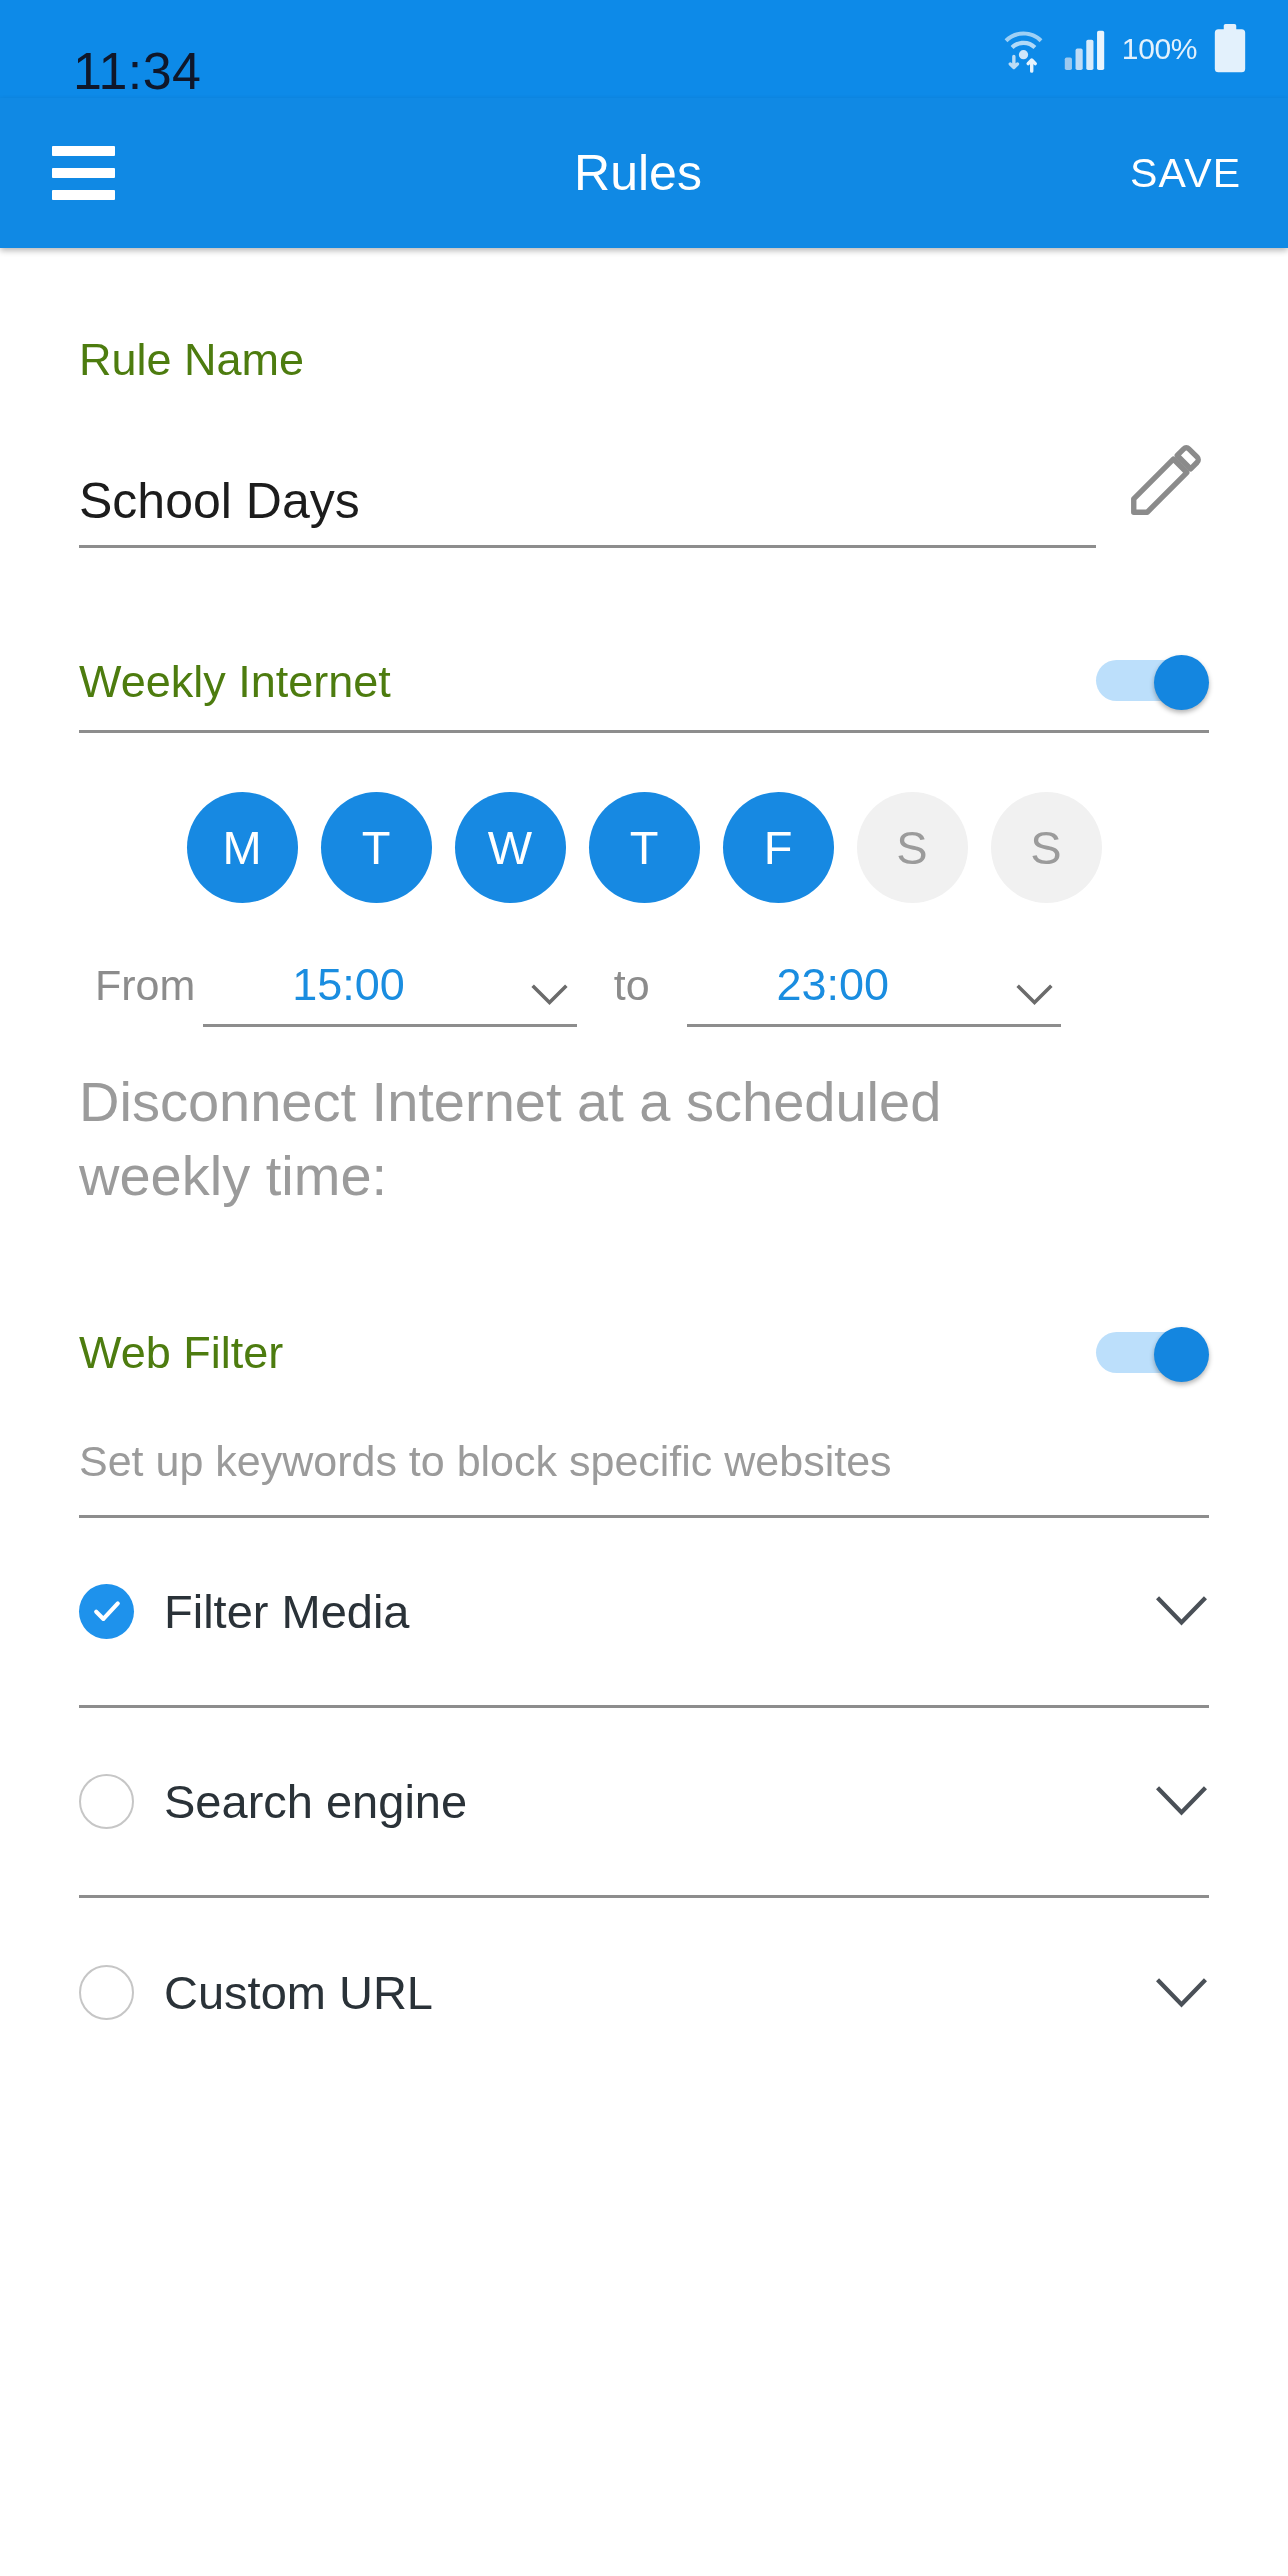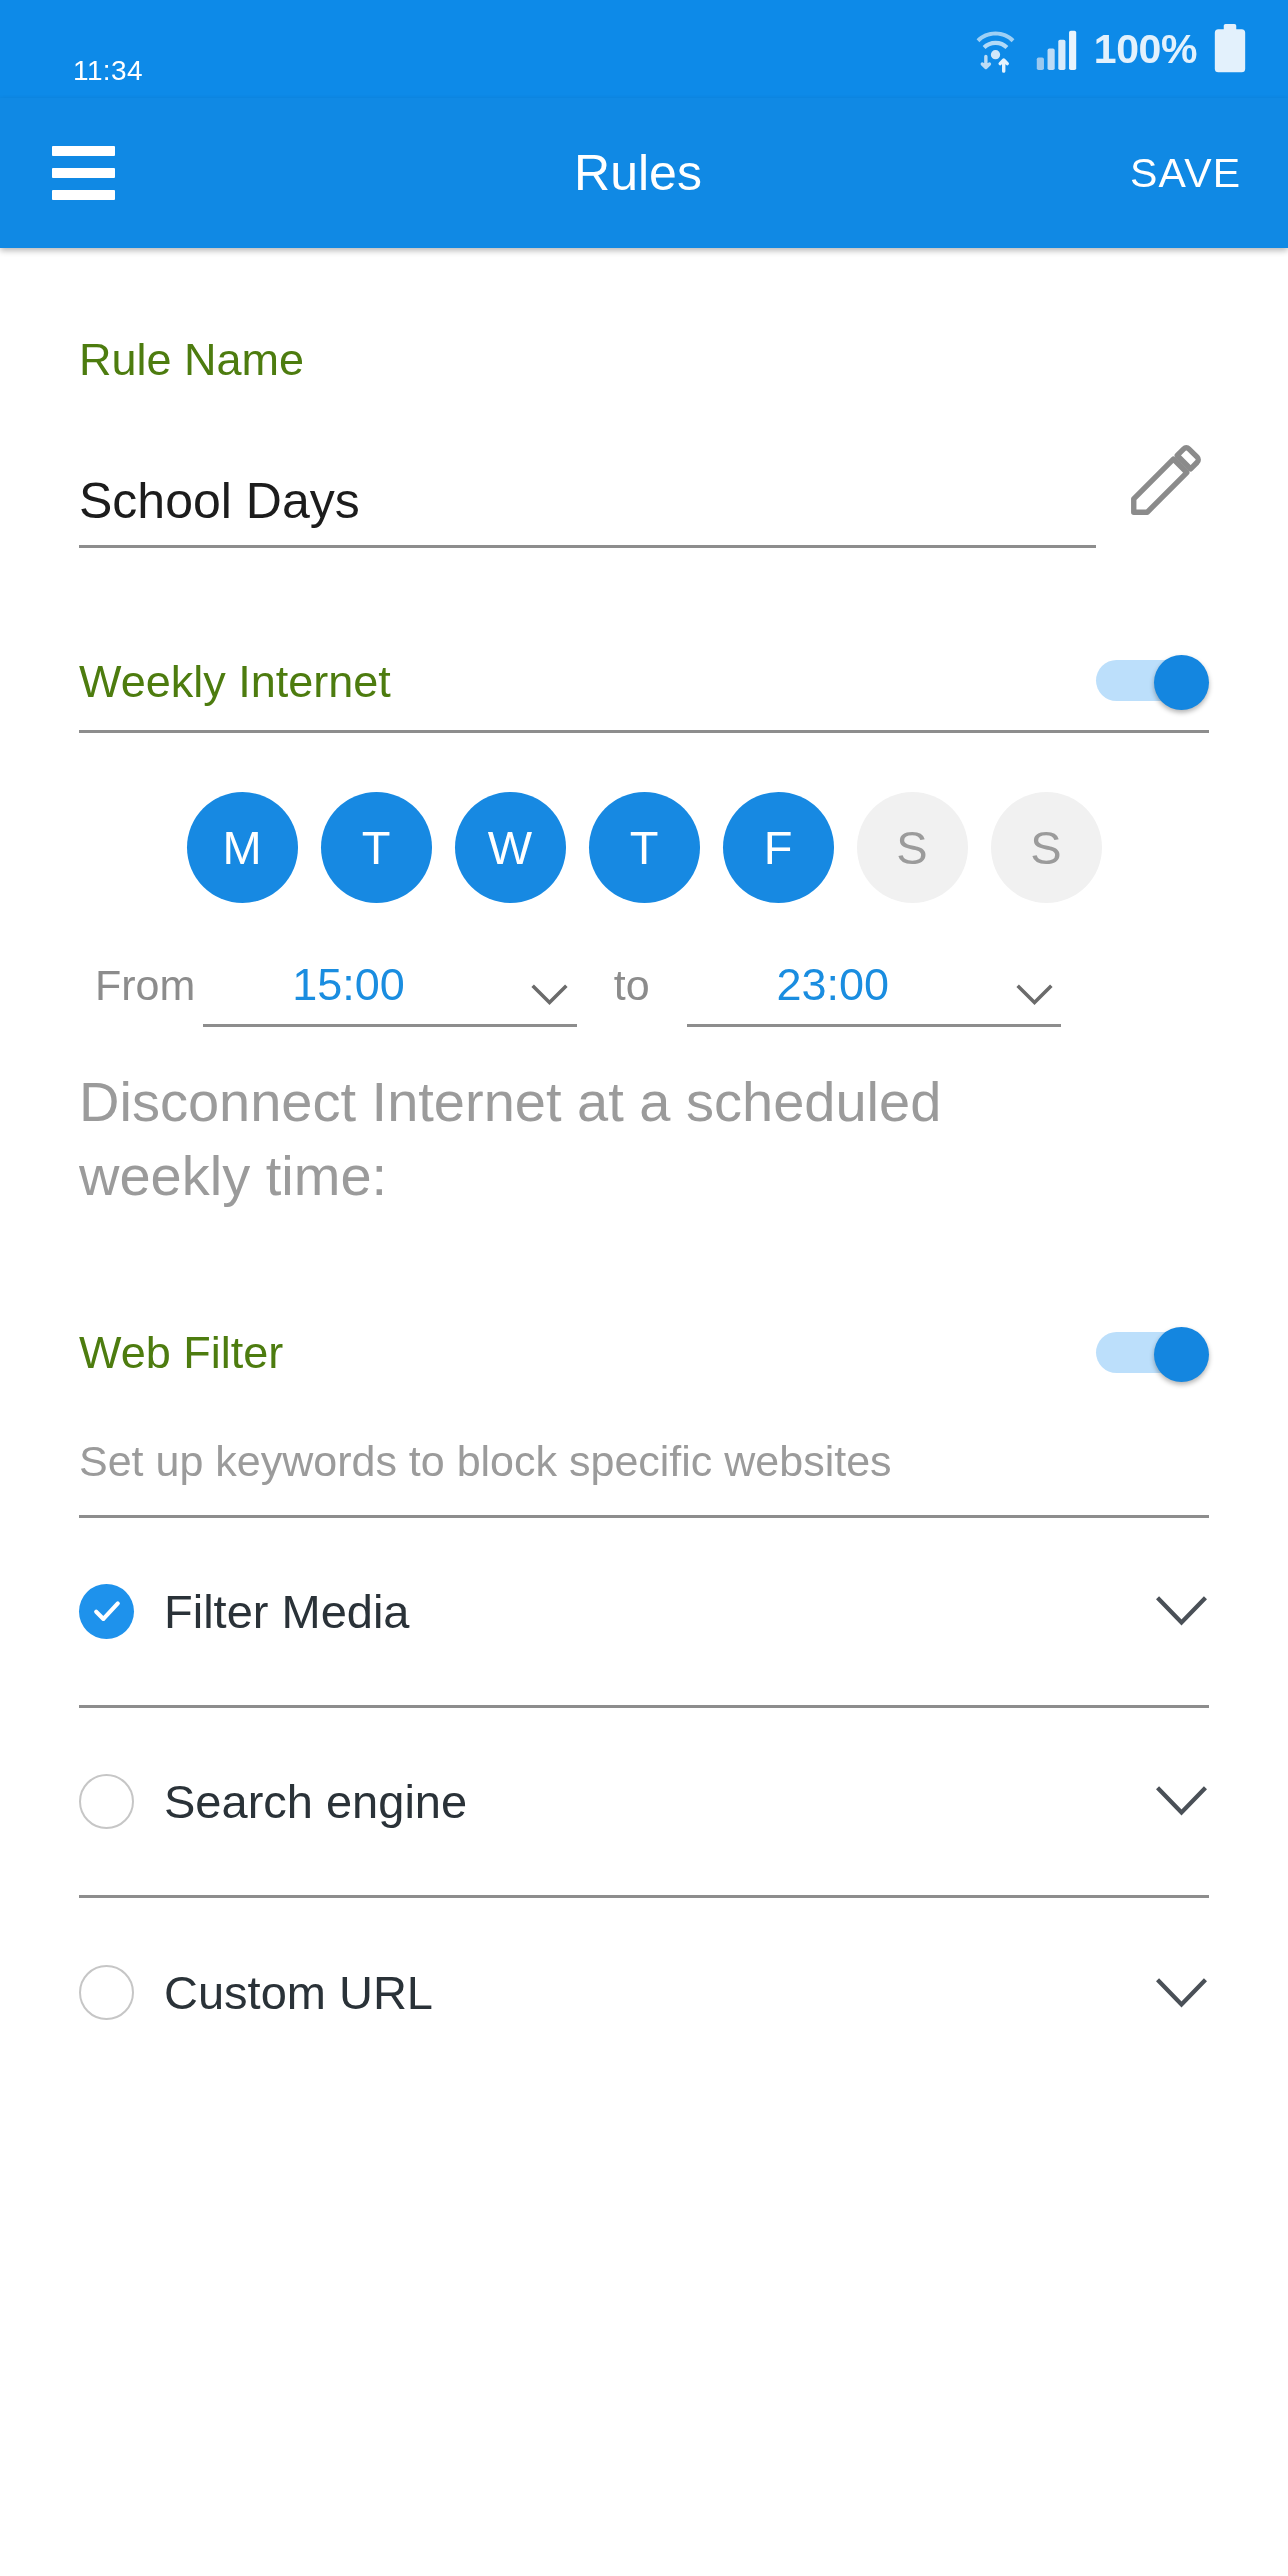--- a/index.html
+++ b/index.html
@@ -24,36 +24,36 @@
   
   .status-bar {
     height: 98px;
     background: #0d8ae8;
     display: flex;
     align-items: center;
     padding: 0 41px 0 73px;
     flex: 0 0 auto;
   }
   .status-time {
-    color: #ffffff;
-    font-size: 28px;
+    color: #0f172a;
+    font-size: 52px;
     letter-spacing: 0.4px;
     line-height: 1;
     margin-top: 44px;
   }
   .status-right {
     margin-left: auto;
     display: flex;
     align-items: center;
     gap: 16px;
   }
   .status-pct {
     color: #e3f1fc;
-    font-size: 41px;
-    font-weight: bold;
+    font-size: 30px;
+    font-weight: normal;
     letter-spacing: -0.4px;
     line-height: 1;
   }
   .si { display: block; }
 
   
   .app-bar {
     height: 150px;
     background: #1089e4;
     display: flex;

